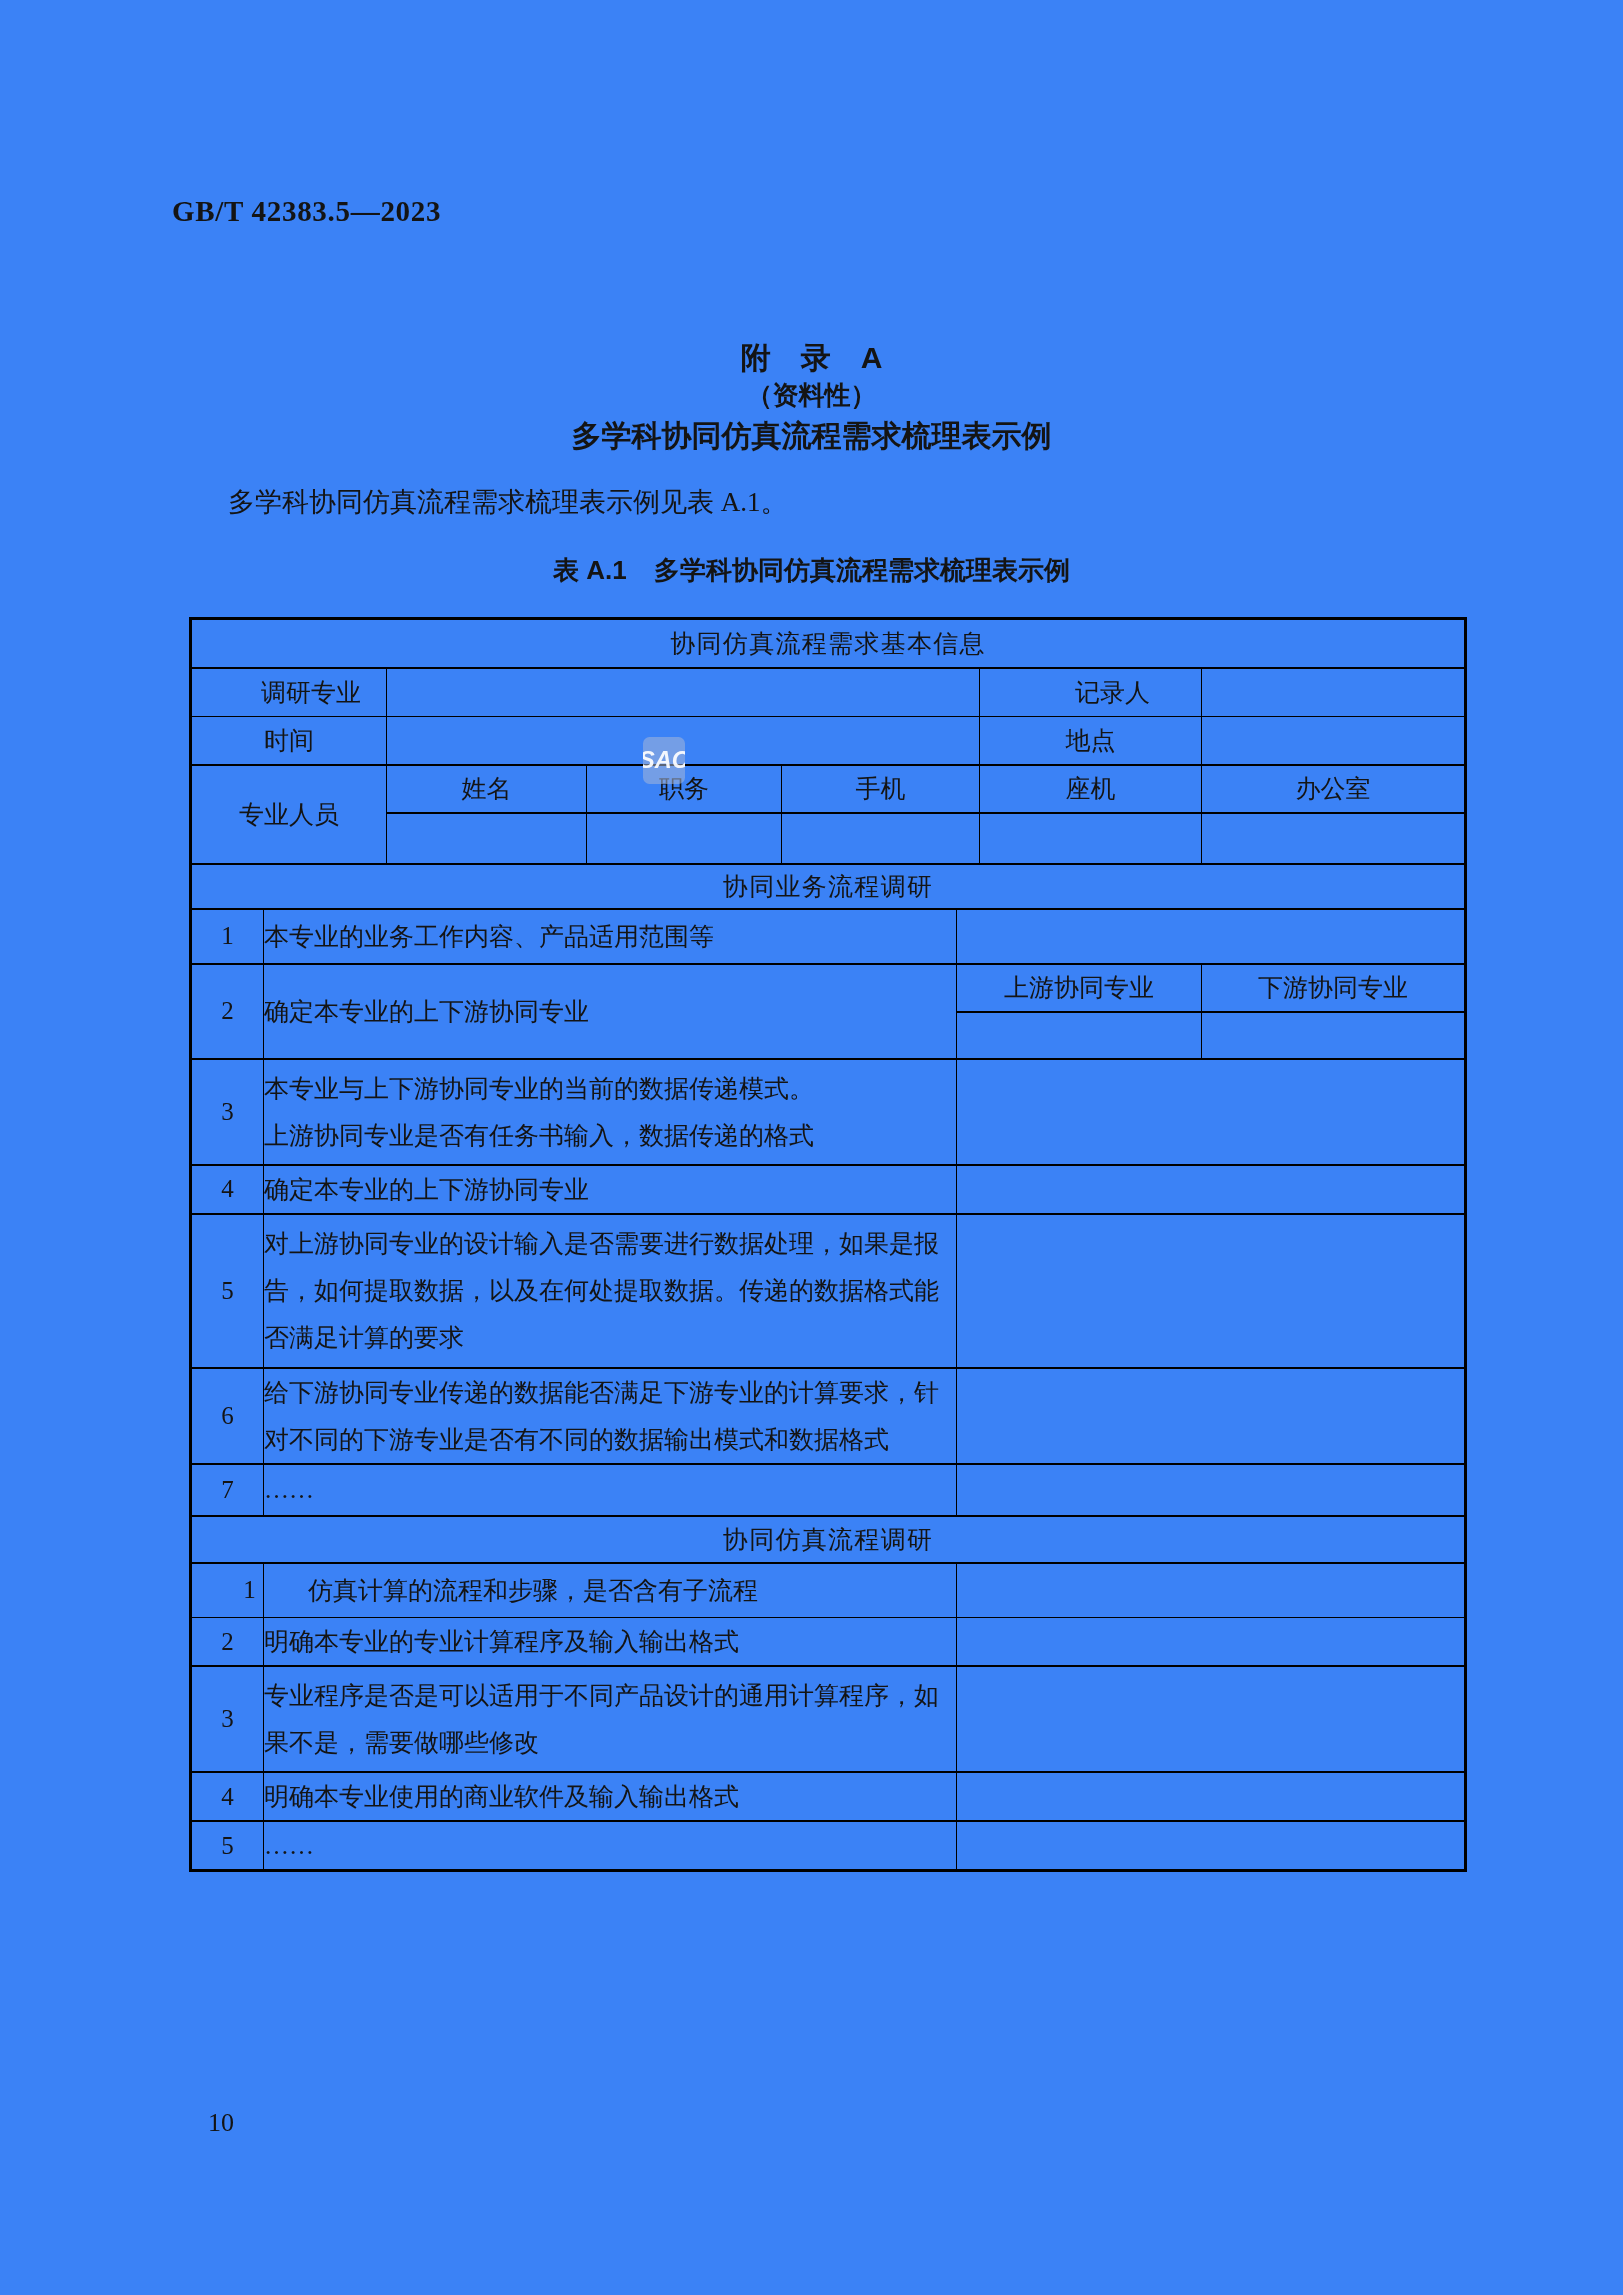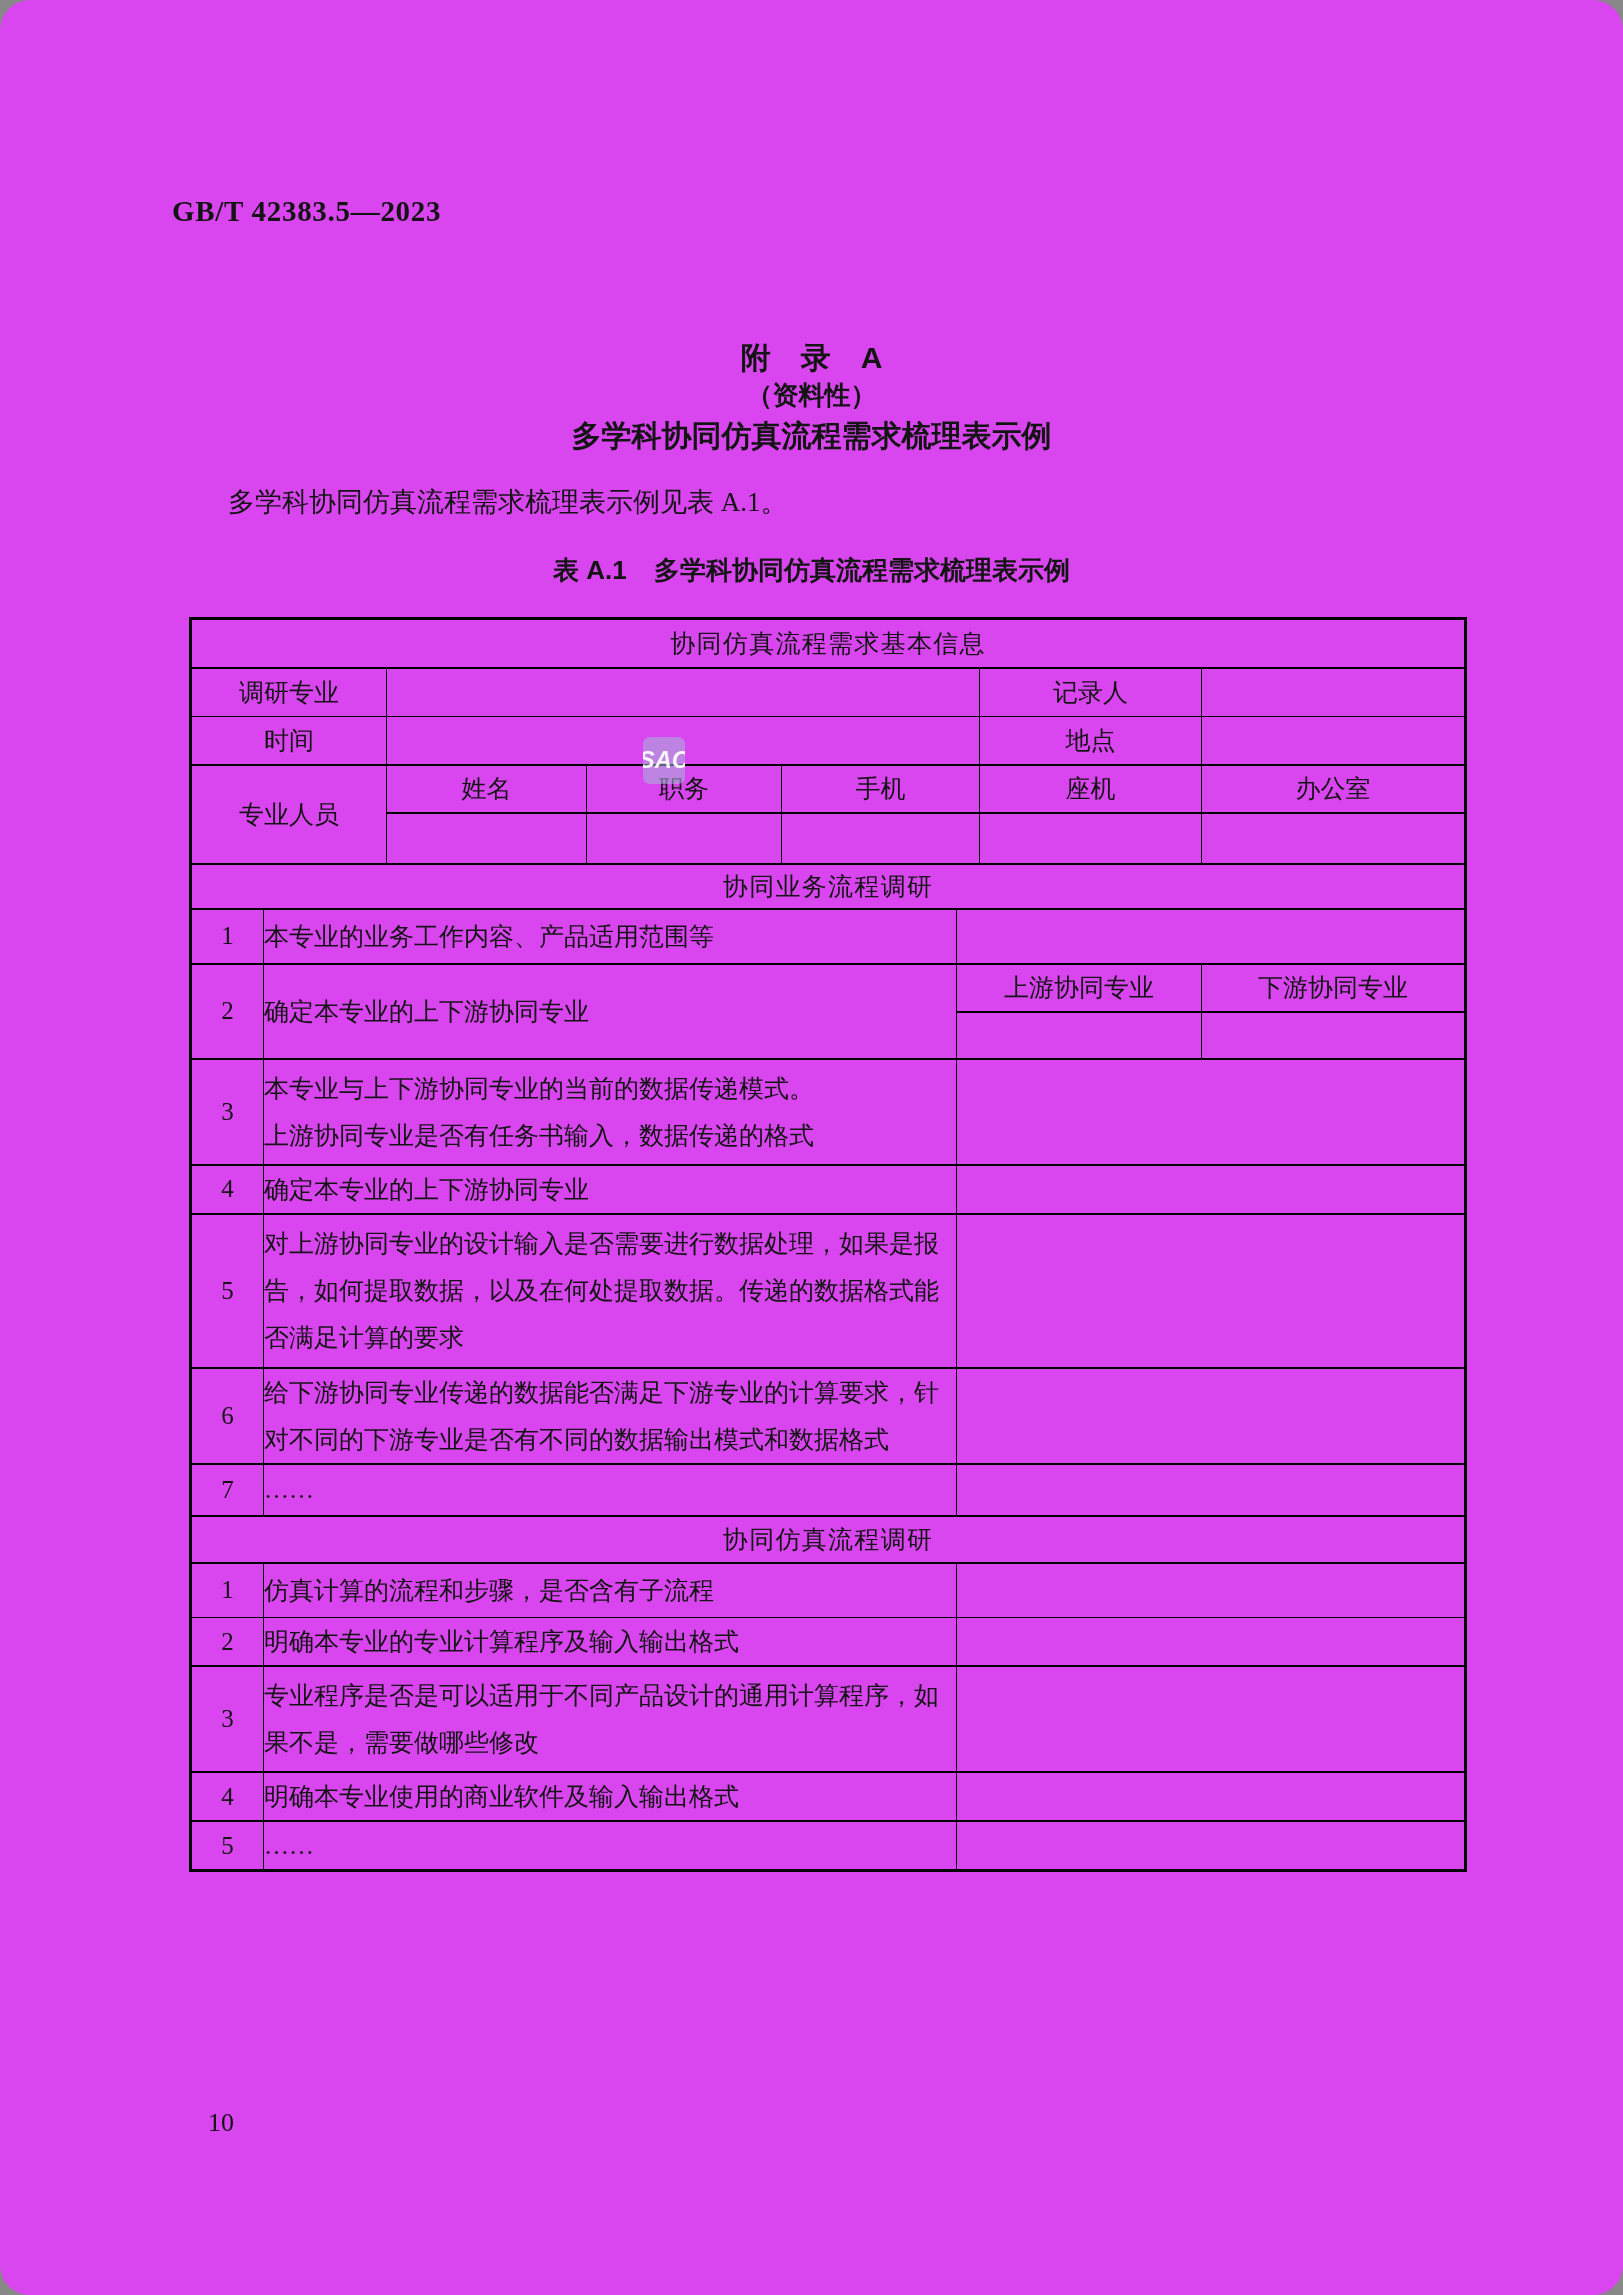--- a/index.html
+++ b/index.html
@@ -1,25 +1,24 @@
 <!DOCTYPE html>
 <html style="font-size:10.5px"><head>
 <meta charset="utf-8">
 <title>GB/T 42383.5—2023 — p.10</title>
 <style>
   html,body { margin:0; padding:0; background:#888; }
   .page {
     position: relative;
     width: 1623px; height: 2295px;
     margin: 0 auto;
-    background: #d946ef;
+    background: #3b82f6;
     font-family: "Liberation Serif", serif;
     color: #141414;
     overflow: hidden;
-    border-radius: 30px;
   }
   .doc-number {
     position: absolute; left: 172px; top: 195px;
     font-size: 29px; font-weight: bold;
     font-family: "Liberation Serif", serif;
     letter-spacing: 0.7px;
   }
   .center-line { position: absolute; left: 0; width: 100%; text-align: center; }
   .appendix-heading { top: 338px; font-family: "Liberation Sans", sans-serif; font-size: 30px; font-weight: bold; }
   .appendix-sub     { top: 378px; font-family: "Liberation Sans", sans-serif; font-size: 26px; font-weight: bold; }
@@ -43,21 +42,21 @@
     margin-left: 18px;
   }
   table.a1 td {
     border: 1.3px solid #000;
     border-bottom-width: 2.6px;
     font-size: 25px;
     vertical-align: middle;
     padding: 0;
     overflow: hidden;
   }
-  table.a1 tr.thin td { border-bottom-width: 1.3px; }
+  table.a1 tr.thin td { border-bottom-width: 1.3px; padding-left: 44px; }
   td.c { text-align: center; }
   td.sec { text-align: center; letter-spacing: 1.3px; }
   td.n { text-align: center; font-size: 23.6px; }
   td.q {
     text-align: left;
     padding: 3.9px 11.8px 3.9px 17px;
     line-height: 47px;
     white-space: pre-line;
   }
   tr.h75 { height: 49px; } tr.h74 { height: 48px; } tr.h78 { height: 51px; }

